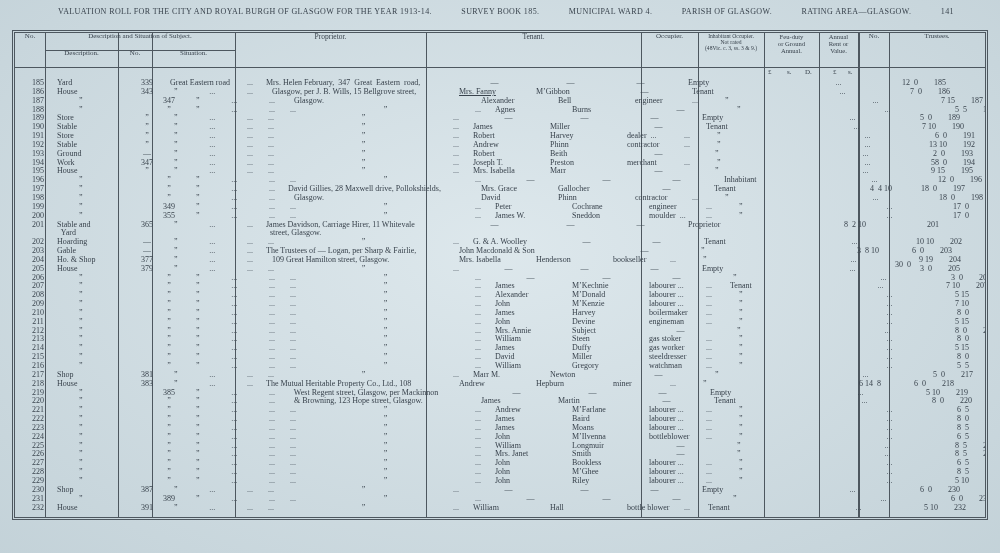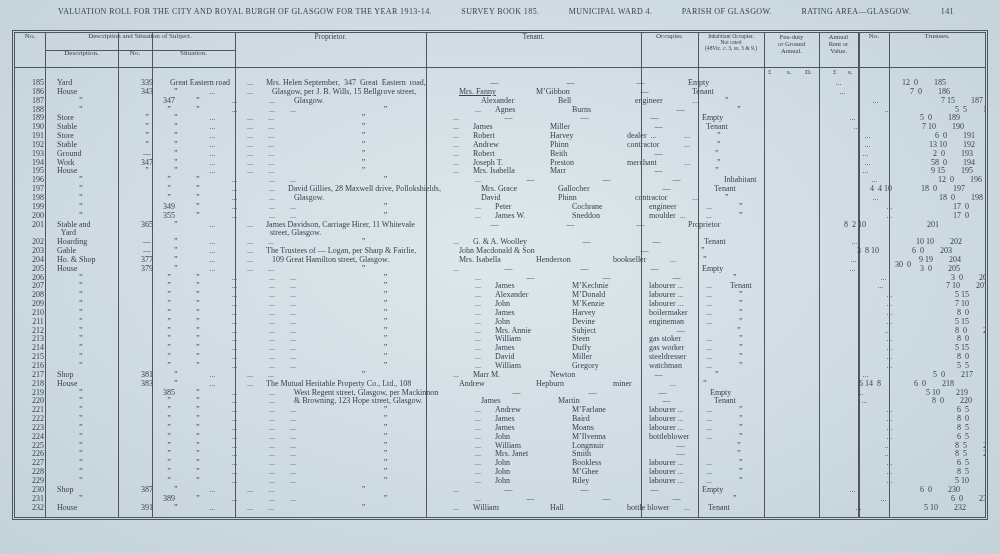--- a/index.html
+++ b/index.html
@@ -113,21 +113,21 @@
         <span style="left:818px">£</span>
         <span style="left:833px">s.</span>
       </div>
 
       <div class="tbody">
           <div class="trow">
             <div class="cell k-n" style="width: 30px;">185</div>
             <div class="cell k-d" style="width: 73px;">Yard</div>
             <div class="cell k-num" style="width: 34px;">339</div>
             <div class="cell k-s multi" style="width: 83px;"><span>Great Eastern road</span><span>...</span></div>
-            <div class="cell k-p" style="width: 191px;">Mrs. Helen September,  347  Great  Eastern  road,</div>
+            <div class="cell k-p" style="width: 191px;">Mrs. Helen February,  347  Great  Eastern  road,</div>
             <div class="cell k-t1 dash" style="width: 75px;">—</div>
             <div class="cell k-t2 dash" style="width: 77px;">—</div>
             <div class="cell k-t3 dash" style="width: 63px;">—</div>
             <div class="cell k-o" style="width: 57px;">Empty</div>
             <div class="cell k-ih" style="width: 66px;"></div>
             <div class="cell k-f ctr" style="width: 55px;">...</div>
             <div class="cell k-r" style="width: 40px;">12  0</div>
             <div class="cell k-n2" style="width: 30px;">185</div>
             <div class="cell k-rem" style="width: 96px;"></div>
           </div>

